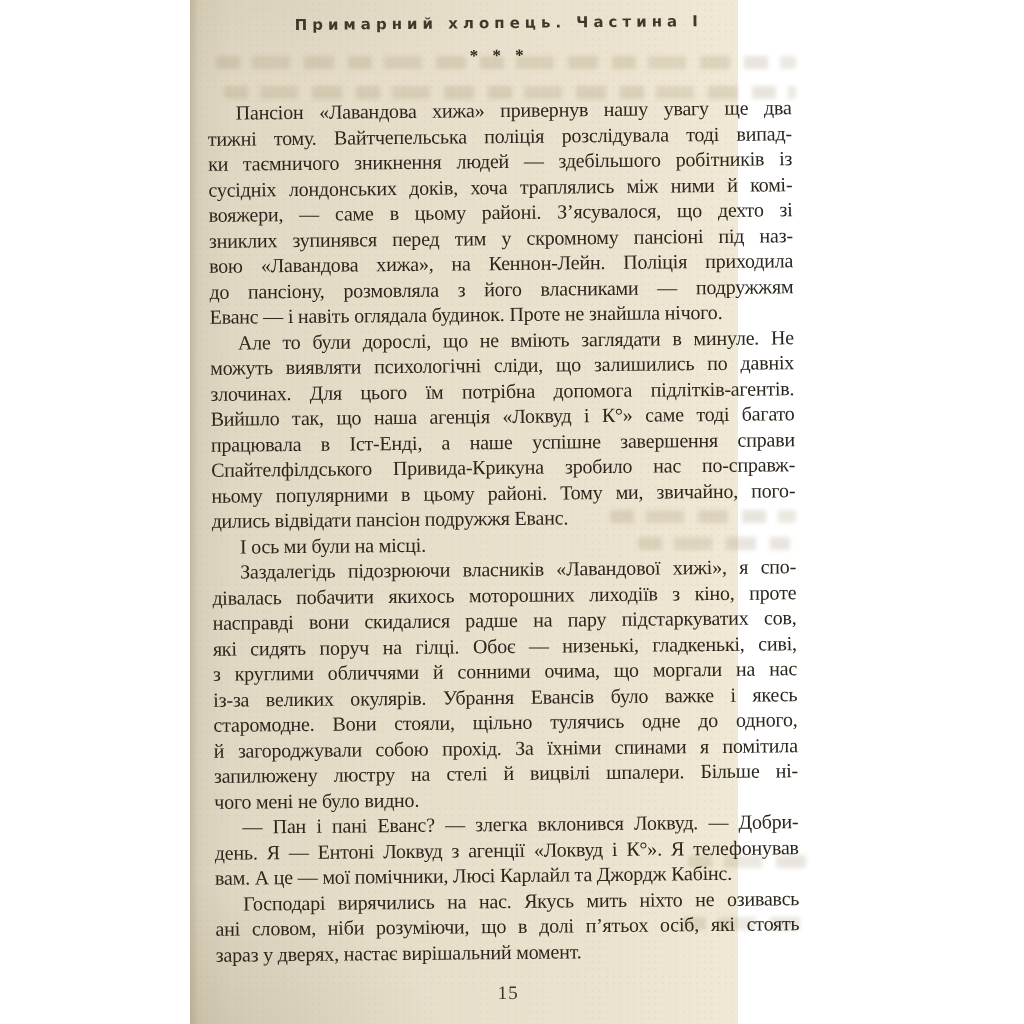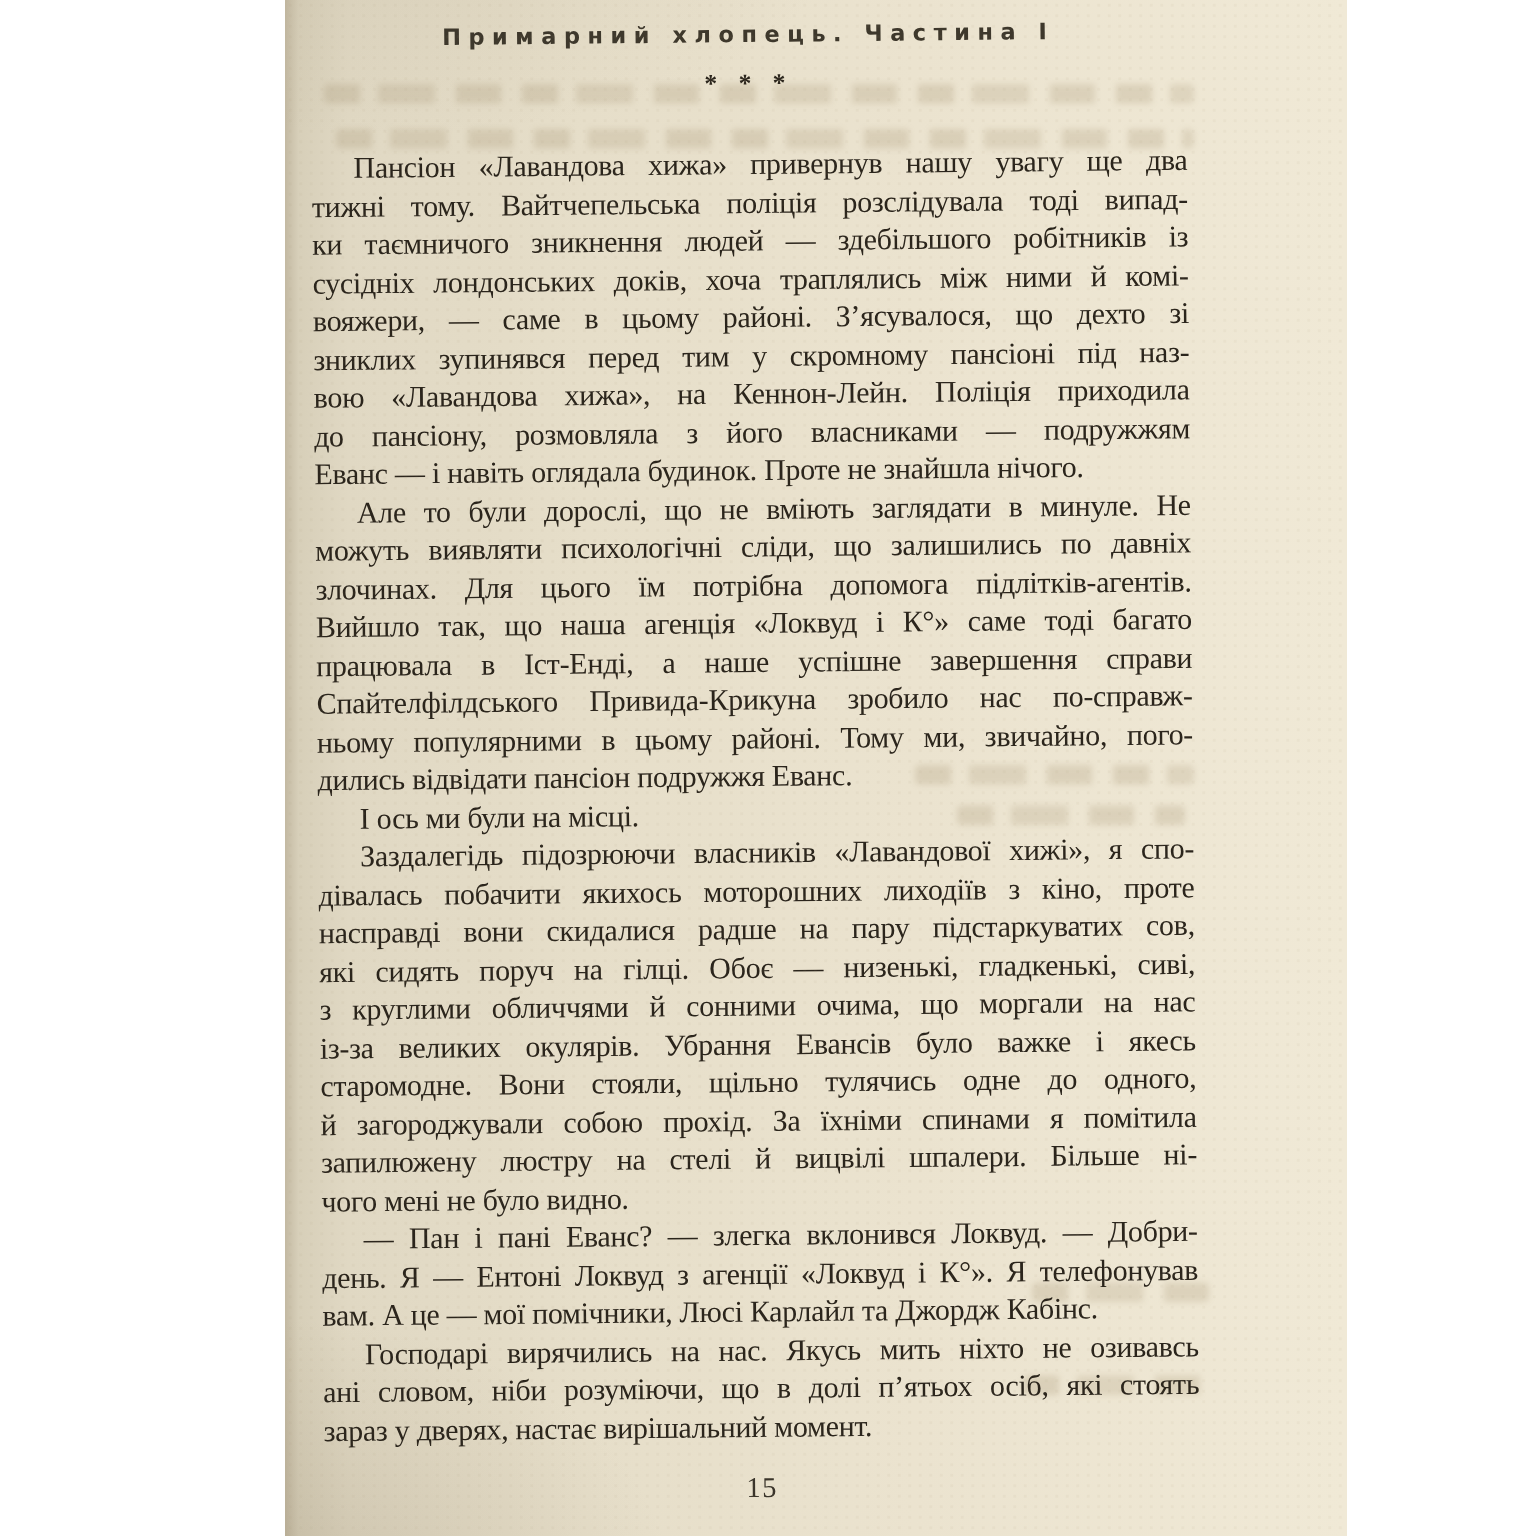--- a/index.html
+++ b/index.html
@@ -3,21 +3,21 @@
 <meta charset="utf-8">
 <style>
   html,body{margin:0;padding:0;}
   body{
     width:1024px;height:1024px;position:relative;overflow:hidden;
     background:#ffffff;
     font-family:"Liberation Serif", serif;
   }
   
   .page{
-    position:absolute;left:190px;top:0;width:708px;height:1024px;
+    position:absolute;left:190px;top:0;width:548px;height:1024px;
     background:
       radial-gradient(420px 300px at 0% 104%, rgba(125,110,82,.20), rgba(125,110,82,0) 62%),
       radial-gradient(500px 220px at 10% -4%, rgba(140,125,95,.10), rgba(140,125,95,0) 60%),
       linear-gradient(90deg,#c3b9a2 0,#d7cfb9 9px,#e0d8c3 42px,#e6dec9 200px,#ebe3cf 420px,#f0e9d6 100%);
   }
   
   .page::after{
     content:"";position:absolute;inset:0;pointer-events:none;
     background-image:radial-gradient(rgba(165,148,115,.14) 1px, rgba(0,0,0,0) 1.3px);
     background-size:7px 7px;

